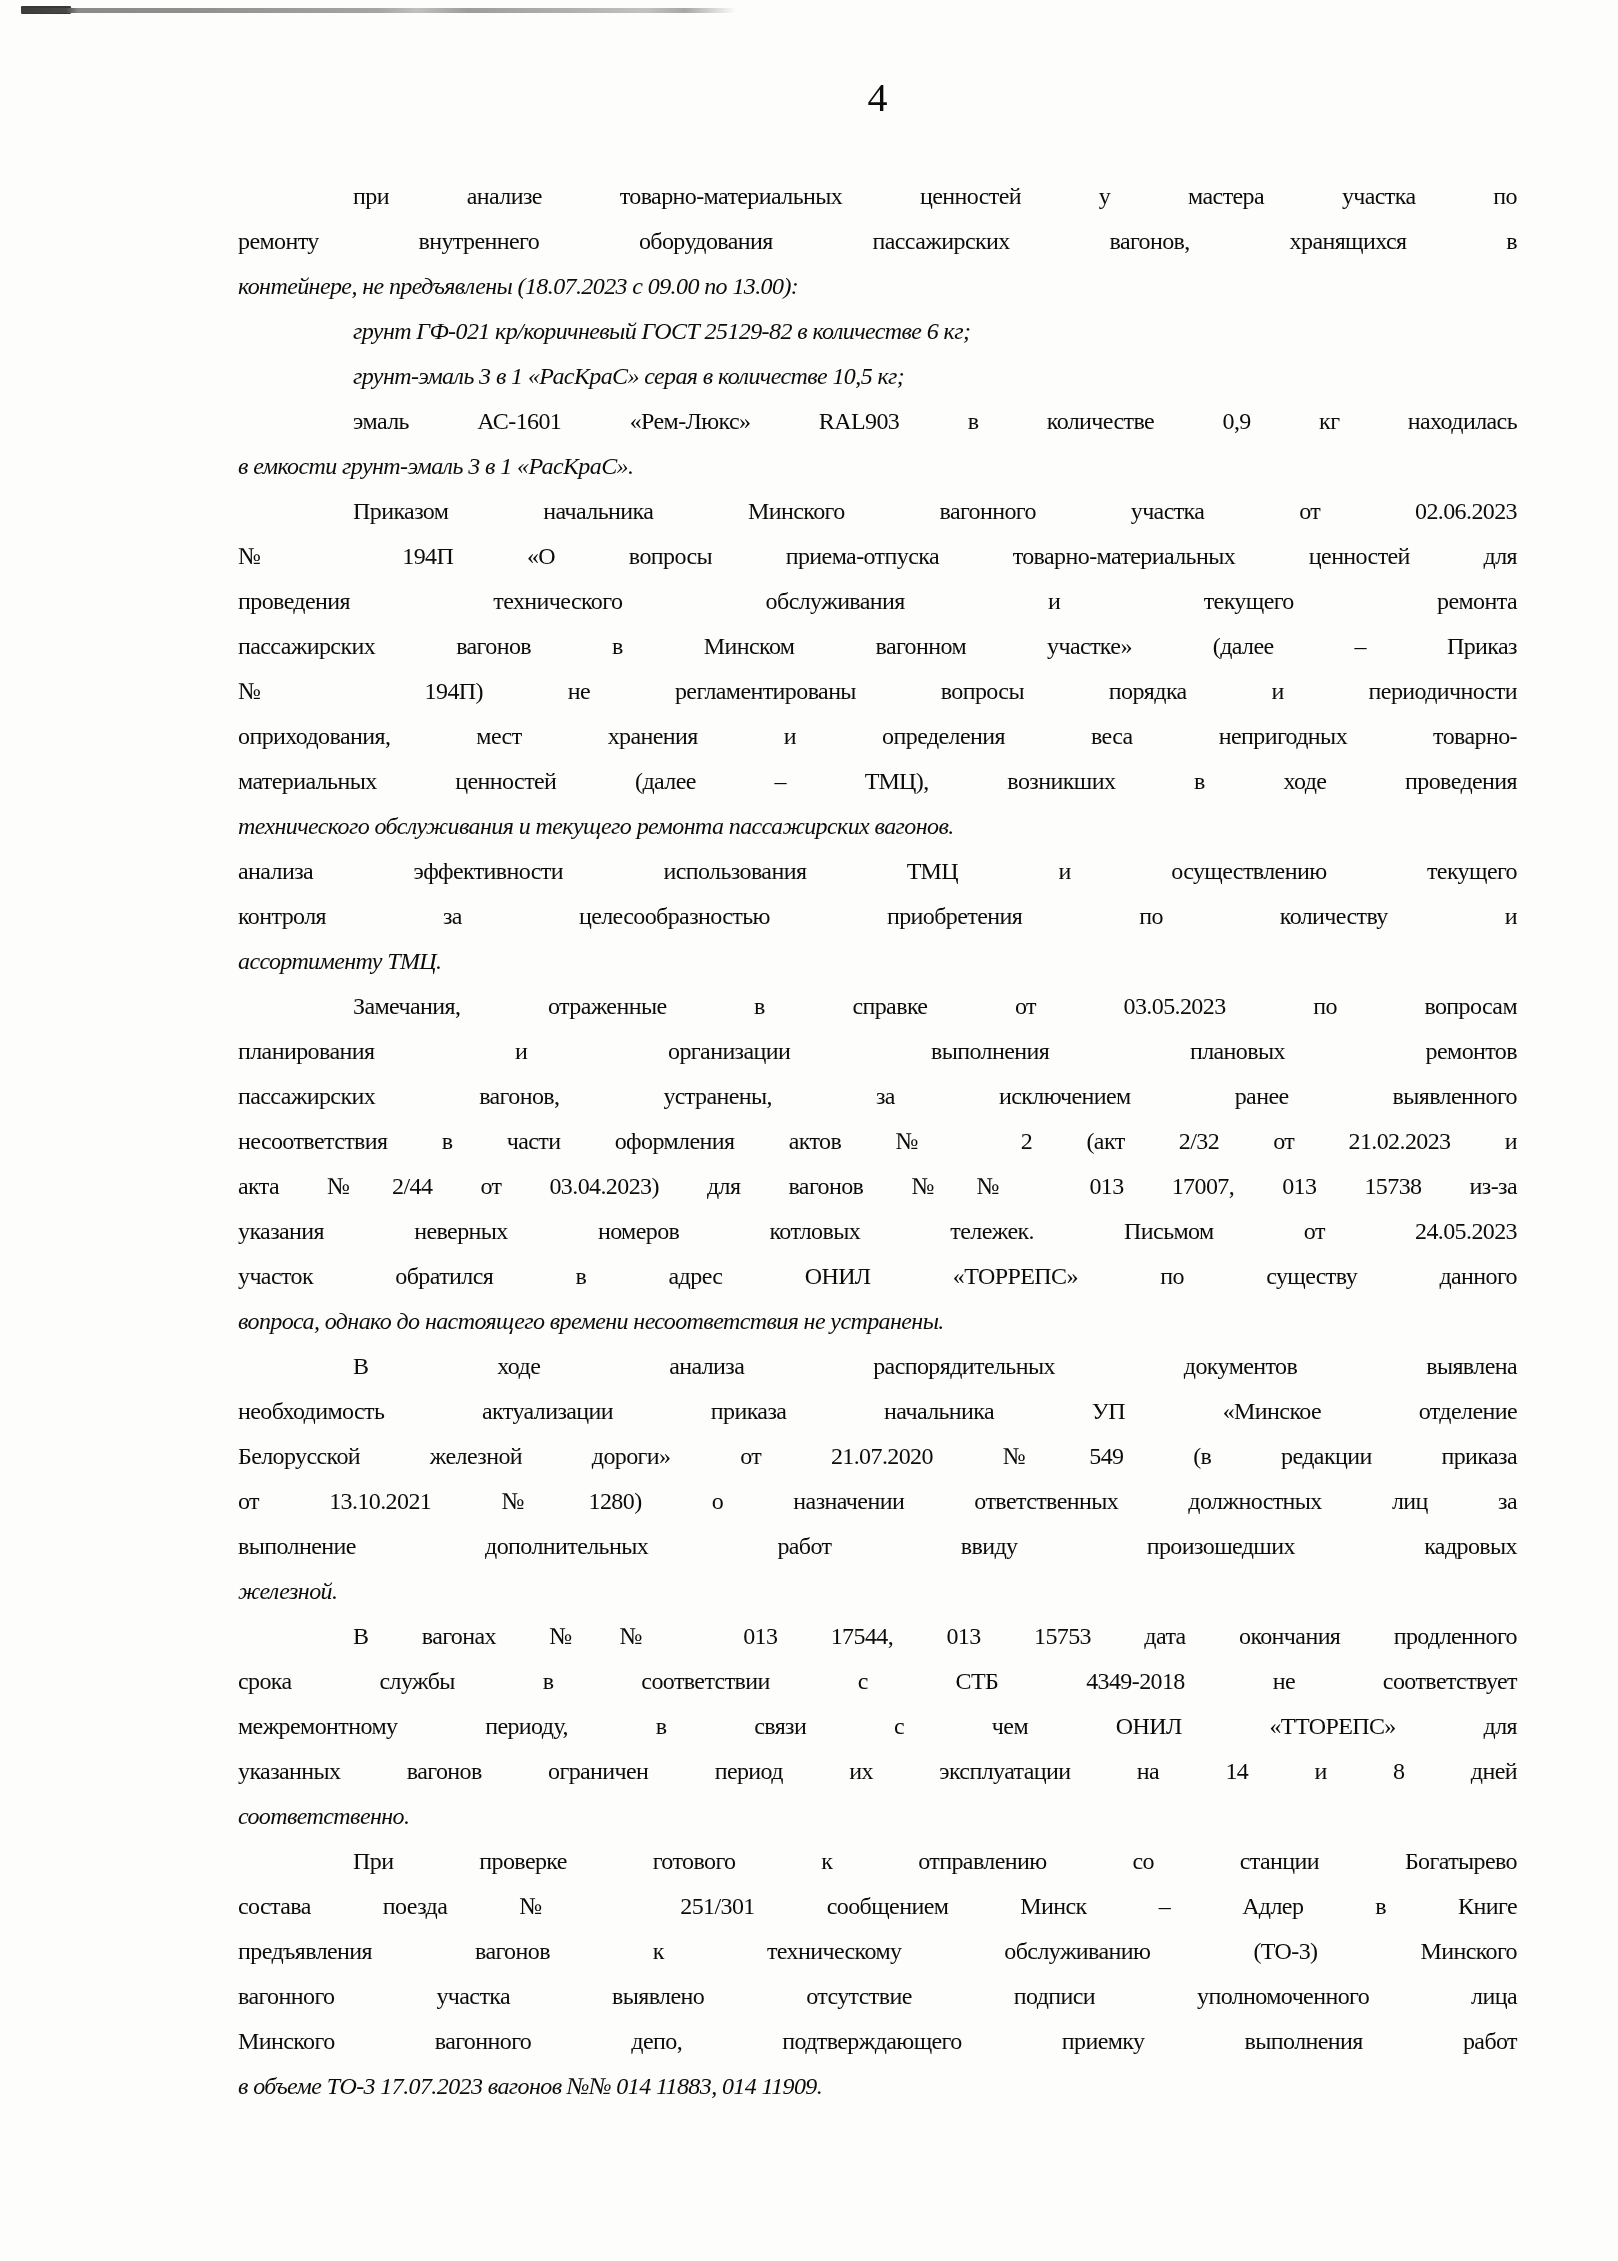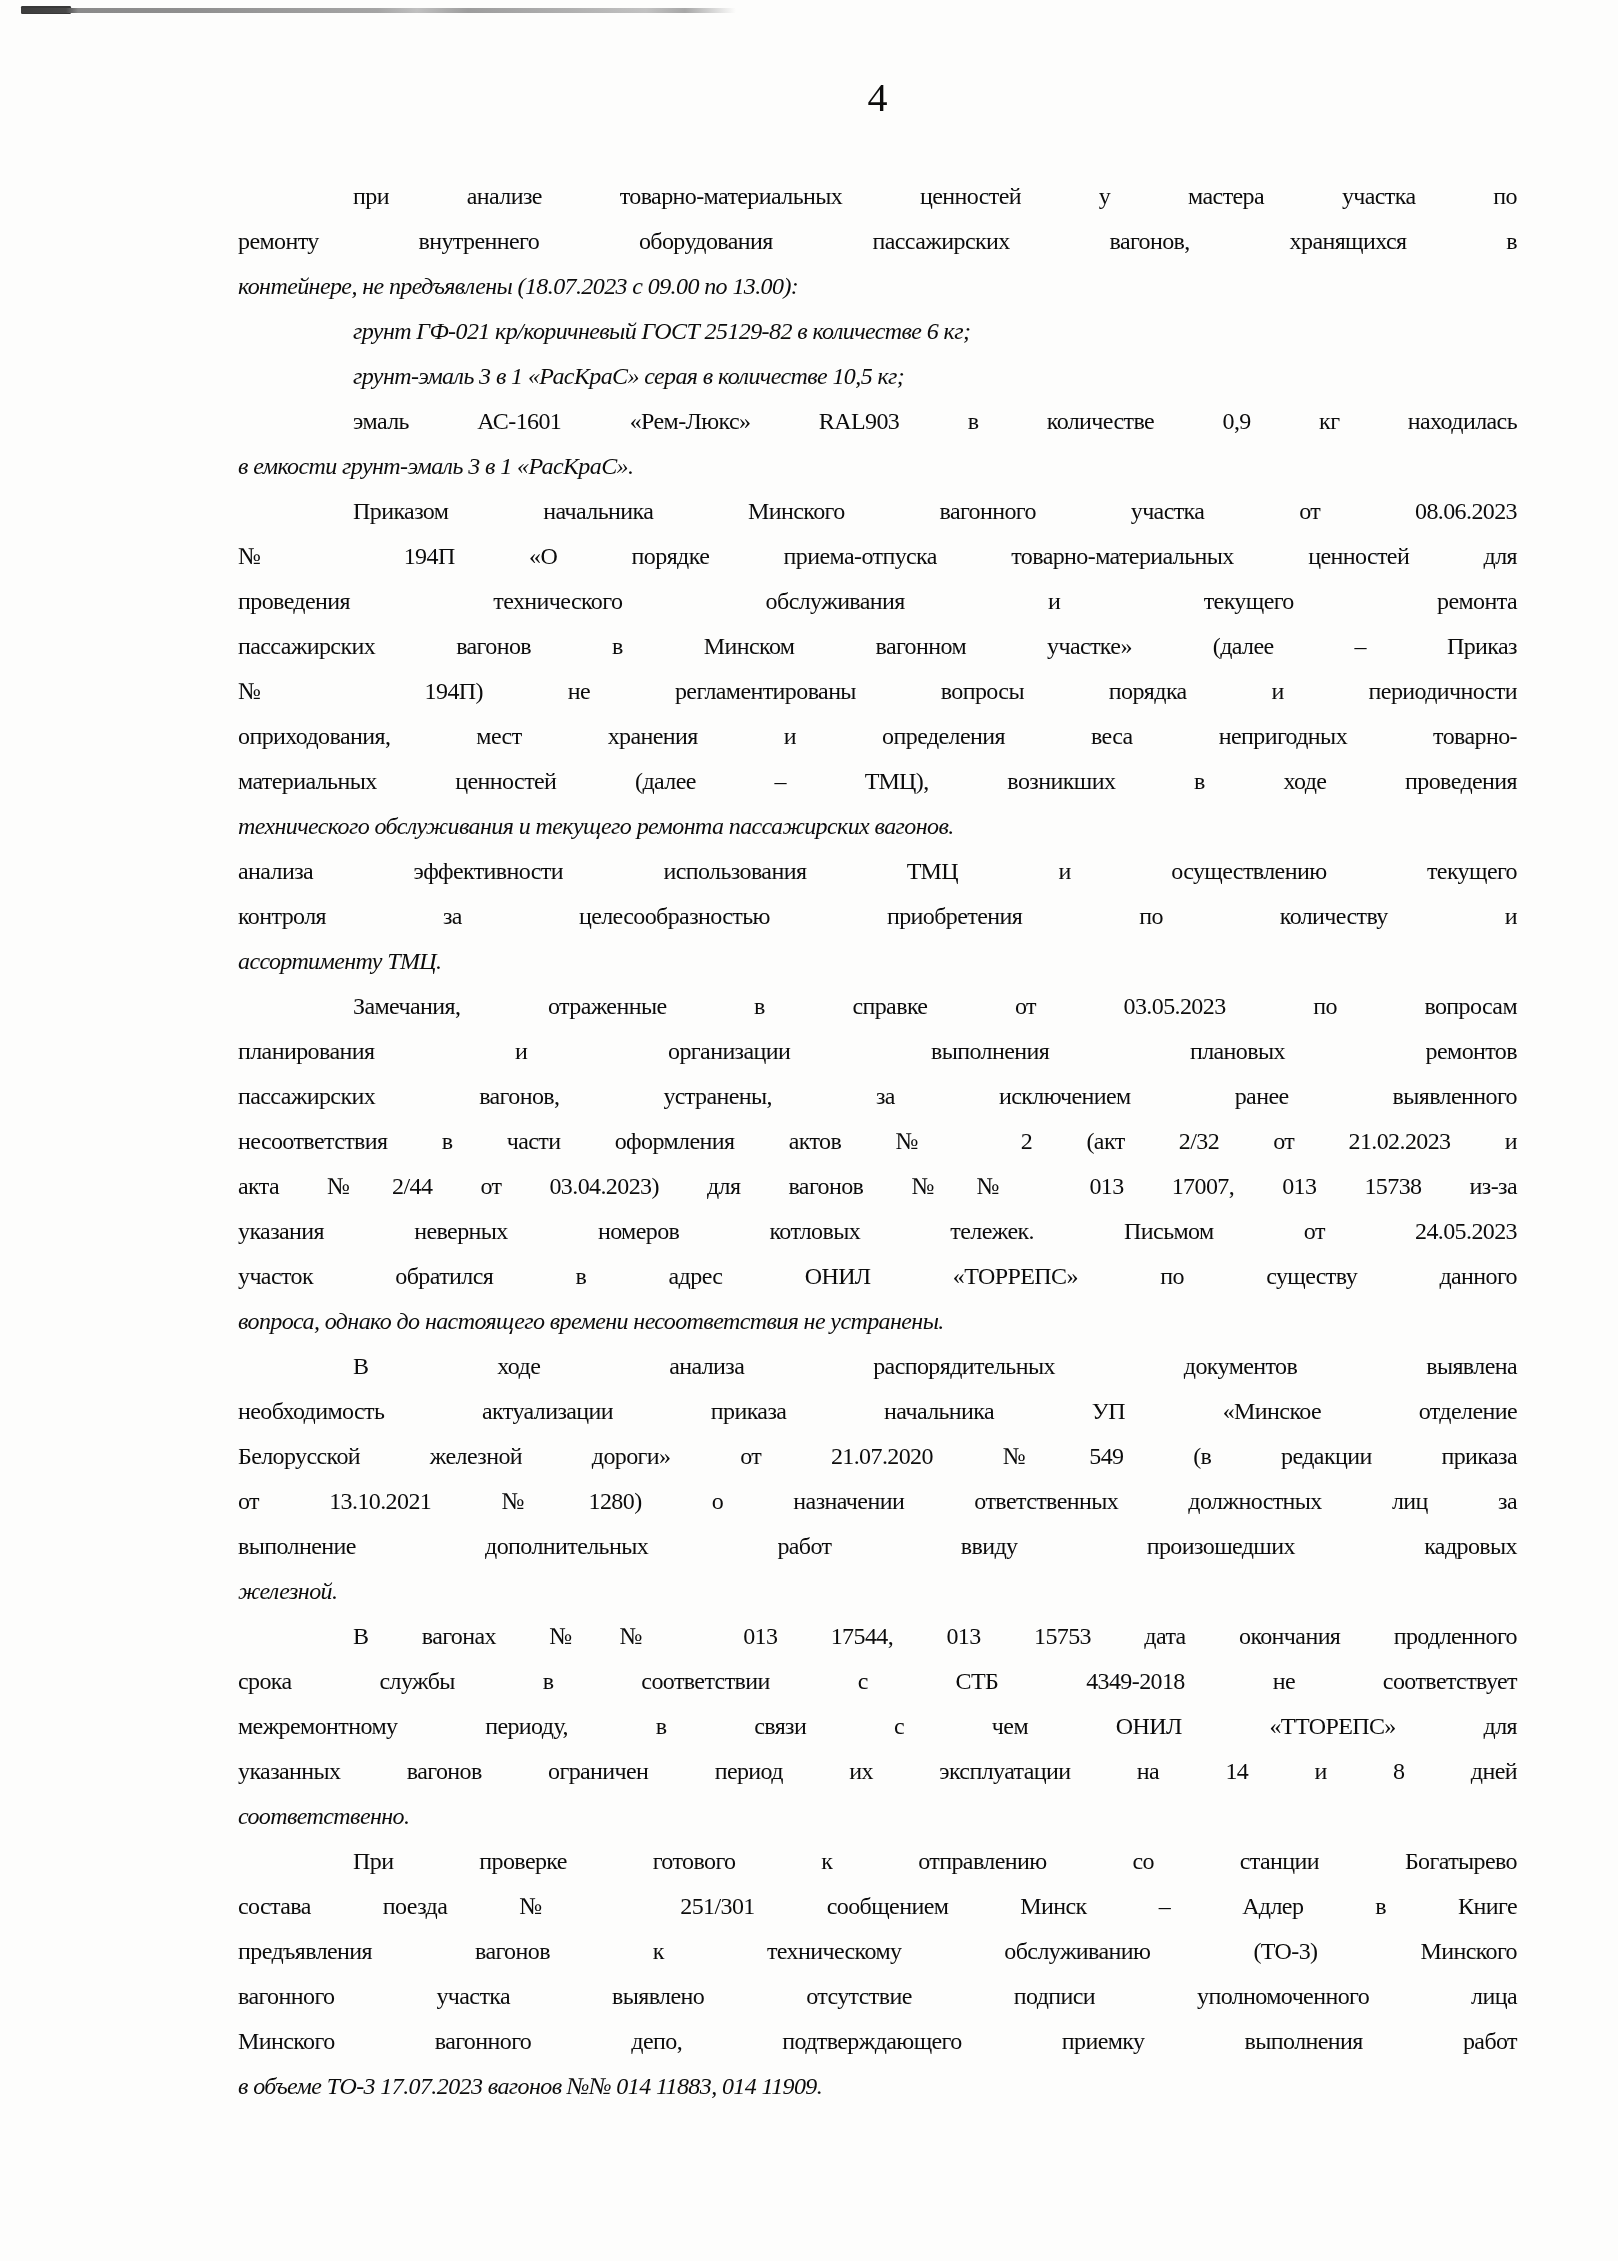--- a/index.html
+++ b/index.html
@@ -85,22 +85,22 @@
         <div class="line indent last">грунт ГФ-021 кр/коричневый ГОСТ 25129-82 в количестве 6 кг;</div>
       </div>
       <div class="paragraph">
         <div class="line indent last">грунт-эмаль 3 в 1 «РасКраС» серая в количестве 10,5 кг;</div>
       </div>
       <div class="paragraph">
         <div class="line indent">эмаль АС-1601 «Рем-Люкс» RAL903 в количестве 0,9 кг находилась</div>
         <div class="line last">в емкости грунт-эмаль 3 в 1 «РасКраС».</div>
       </div>
       <div class="paragraph">
-        <div class="line indent">Приказом начальника Минского вагонного участка от 08.06.2023</div>
-        <div class="line">№ 194П «О порядке приема-отпуска товарно-материальных ценностей для</div>
+        <div class="line indent">Приказом начальника Минского вагонного участка от 02.06.2023</div>
+        <div class="line">№ 194П «О вопросы приема-отпуска товарно-материальных ценностей для</div>
         <div class="line">проведения технического обслуживания и текущего ремонта</div>
         <div class="line">пассажирских вагонов в Минском вагонном участке» (далее – Приказ</div>
         <div class="line">№ 194П) не регламентированы вопросы порядка и периодичности</div>
         <div class="line">оприходования, мест хранения и определения веса непригодных товарно-</div>
         <div class="line">материальных ценностей (далее – ТМЦ), возникших в ходе проведения</div>
         <div class="line last">технического обслуживания и текущего ремонта пассажирских вагонов.</div>
       </div>
       <div class="paragraph">
         <div class="line">анализа эффективности использования ТМЦ и осуществлению текущего</div>
         <div class="line">контроля за целесообразностью приобретения по количеству и</div>

